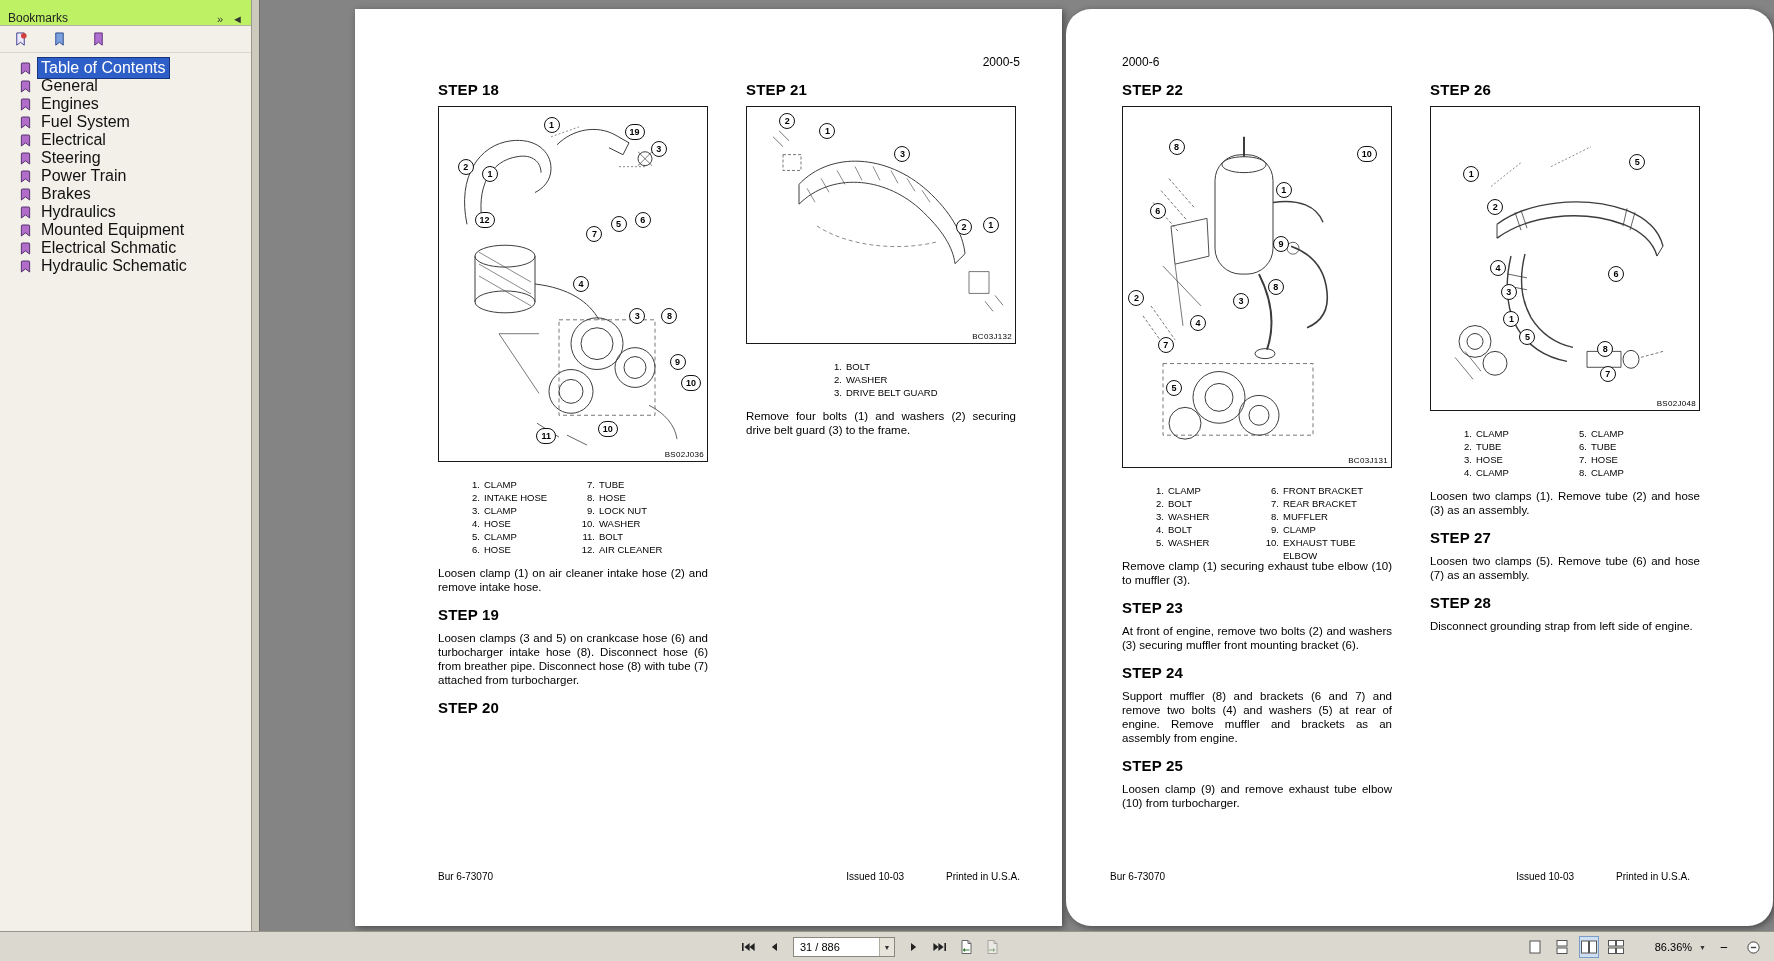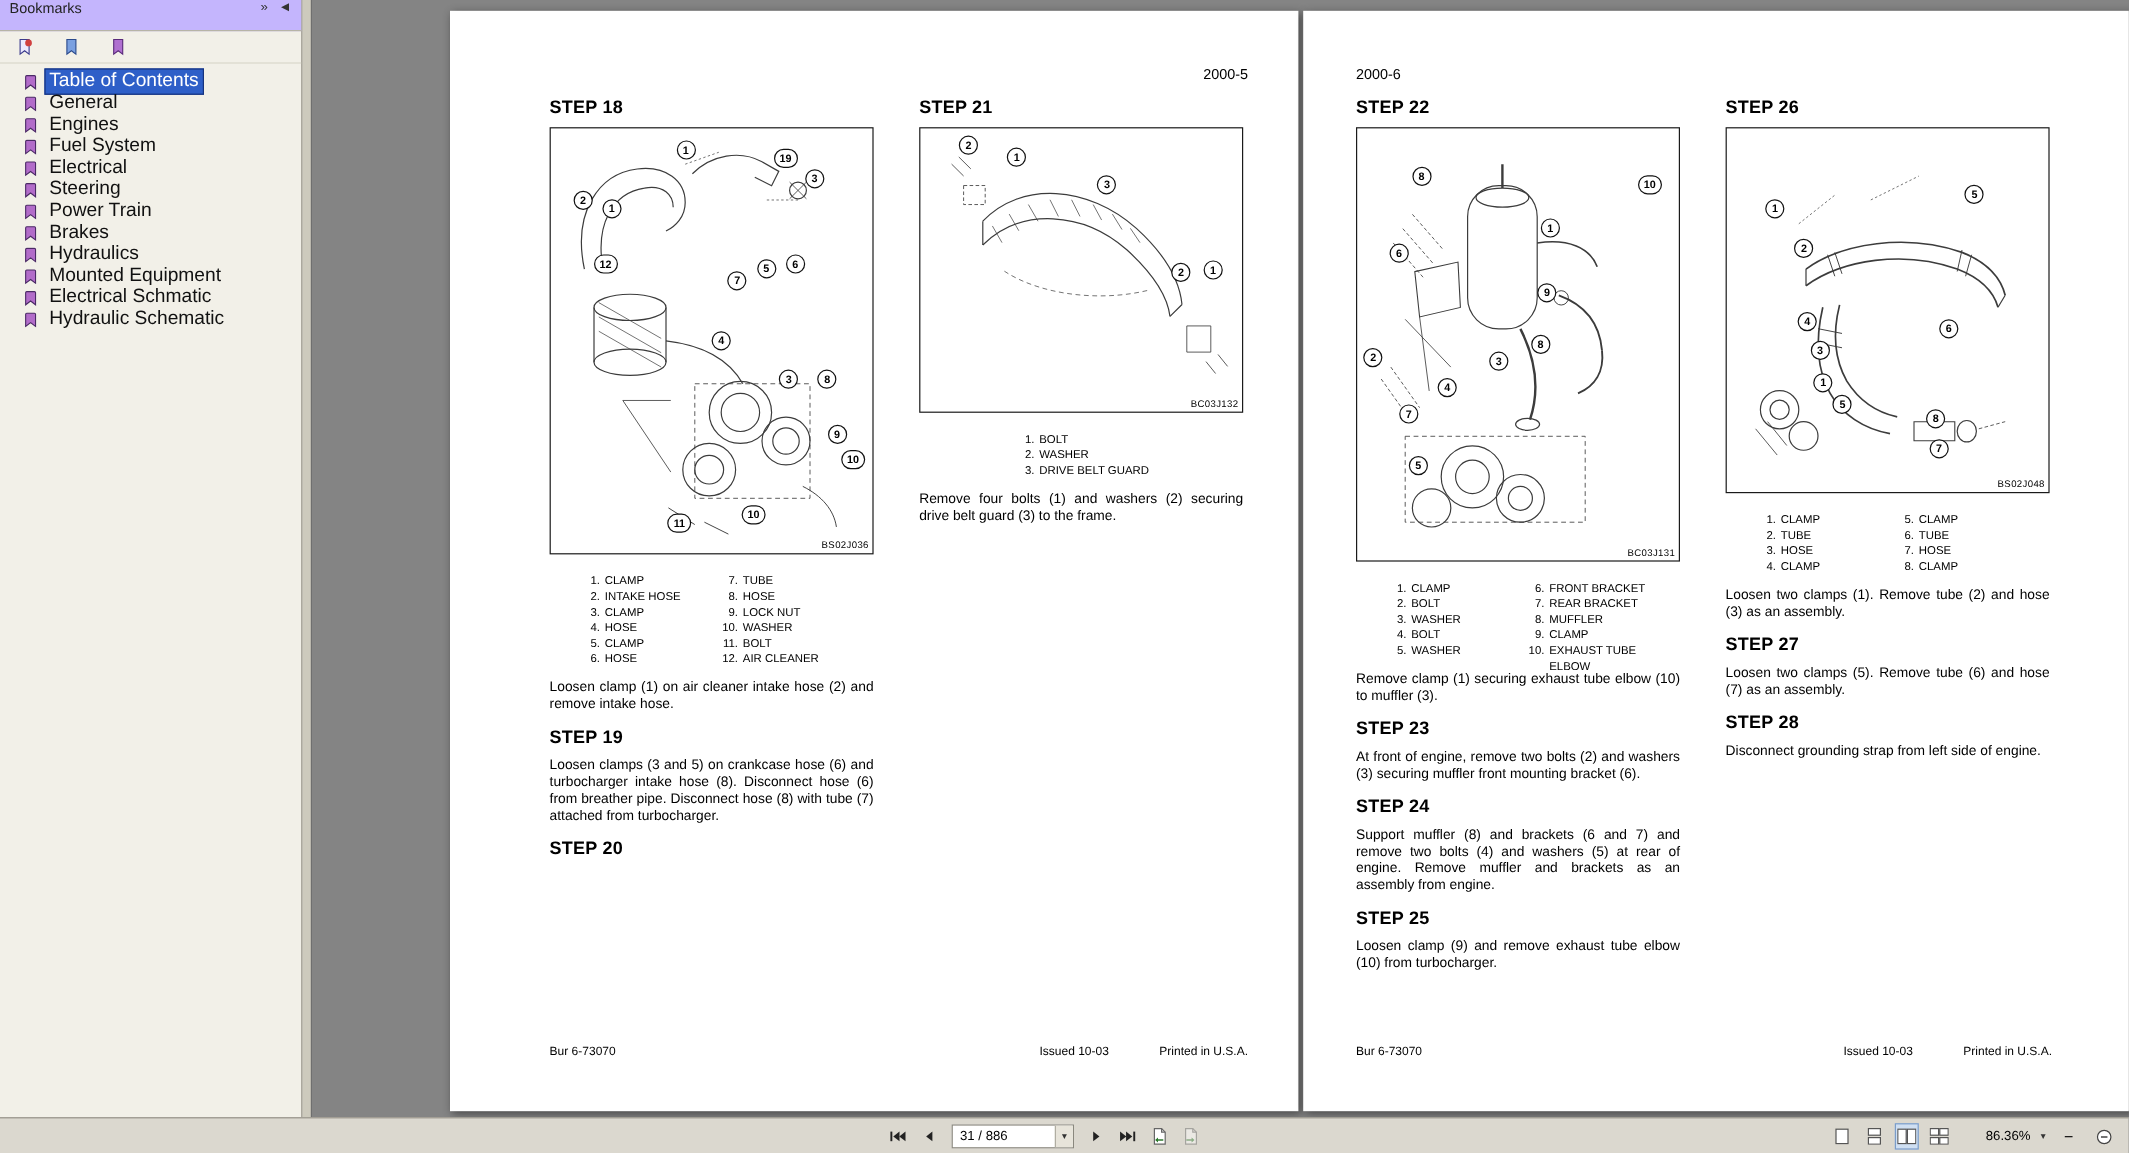--- a/index.html
+++ b/index.html
@@ -2,36 +2,36 @@
 <html><head>
 <meta charset="utf-8">
 <style>
 *{margin:0;padding:0;box-sizing:border-box;}
 html,body{width:1774px;height:961px;}
 body{font-family:"Liberation Sans",sans-serif;background:#848484;overflow:hidden;color:#000;}
 .app{width:1774px;height:961px;display:flex;flex-direction:column;}
 .workspace{flex:1;display:flex;min-height:0;}
 
 .sidebar{width:252px;background:#f2f0e8;border-right:1px solid #9a978c;display:flex;flex-direction:column;flex:none;}
-.sb-header{height:26px;display:flex;align-items:flex-start;justify-content:space-between;padding:0 8px;background:#c4b5fd;border-bottom:1px solid #b7b4a6;font-size:12px;color:#222;}
+.sb-header{height:26px;display:flex;align-items:flex-end;justify-content:space-between;padding:0 8px;background:#bef264;border-bottom:1px solid #b7b4a6;font-size:12px;color:#222;}
 .sb-ctrls{display:flex;gap:9px;font-size:11px;color:#333;}
 .sb-ctrls span{cursor:default;}
 .sb-tools{height:27px;display:flex;align-items:center;gap:23px;padding:0 12px;border-bottom:1px solid #dad7ca;}
 .sb-tool{width:16px;height:16px;display:inline-flex;align-items:center;justify-content:center;}
 .sb-list{flex:1;padding:6px 4px;overflow:hidden;}
 .bm-item{display:flex;align-items:center;gap:6px;height:18px;padding-left:16px;font-size:16px;color:#111;cursor:default;white-space:nowrap;}
 .bm-ico{display:inline-flex;flex:none;}
 .bm-label{padding:1px 3px;border:1px solid transparent;}
 .bm-item.selected .bm-label{background:#2e5fc8;color:#fff;border-color:#16337e;}
 .resizer{width:8px;background:#cdcabd;border-right:1px solid #6f6f6f;flex:none;}
 
-.docarea{flex:1;position:relative;background:#848484;padding:9px 0 0 95px;display:flex;gap:4px;align-items:flex-start;min-width:0;margin-left:20px;}
+.docarea{flex:1;position:relative;background:#848484;padding:9px 0 0 95px;display:flex;gap:4px;align-items:flex-start;min-width:0;}
 .page{width:707px;height:917px;background:#fff;box-shadow:2px 2px 7px rgba(0,0,0,0.45);position:relative;flex:none;}
 .page-left{padding:46px 42px 0 83px;}
-.page-right{padding:46px 83px 0 44px;}
+.page-right{padding:46px 83px 0 56px;border-radius:25px;}
 .pnum{font-size:12px;height:14px;margin-bottom:12px;}
 .pnum-right{text-align:right;}
 .cols{display:flex;gap:38px;}
 .col{width:270px;flex:none;}
 .step{font-size:15px;font-weight:bold;margin:12px 0 8px;letter-spacing:0.2px;}
 .col > .step:first-child{margin-top:0;}
 .figure{position:relative;border:1px solid #1a1a1a;margin-bottom:16px;background:#fff;}
 .fig18{height:356px;}
 .fig21{height:238px;}
 .fig22{height:362px;}

